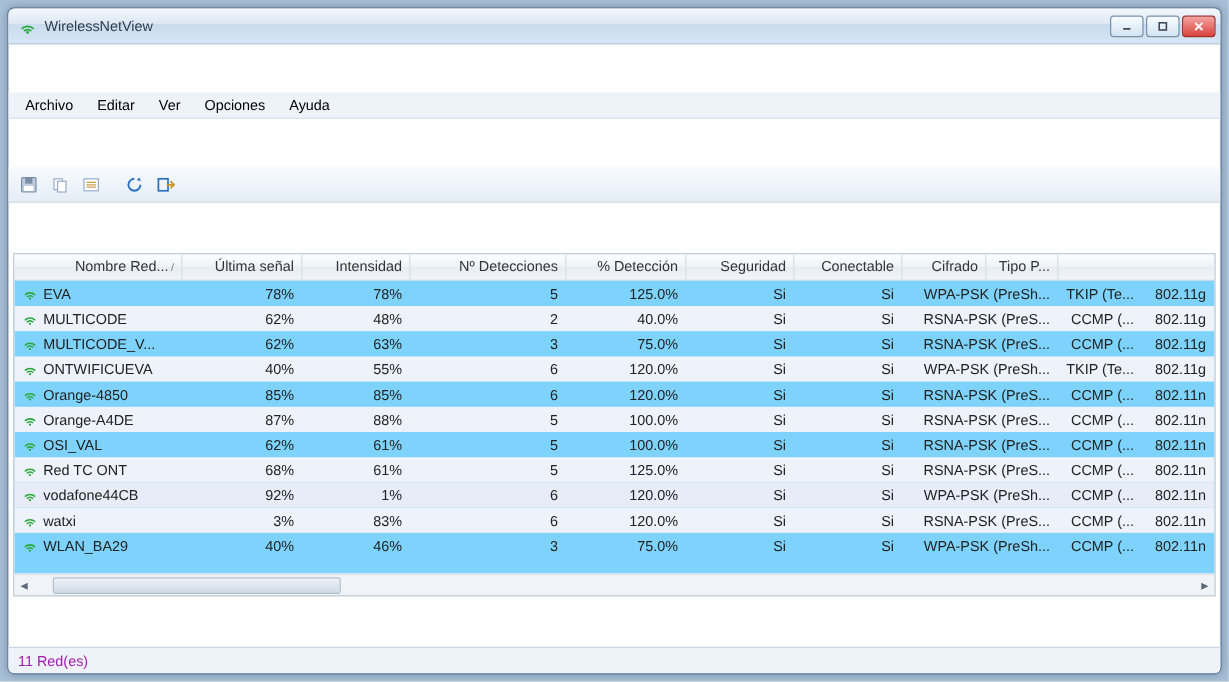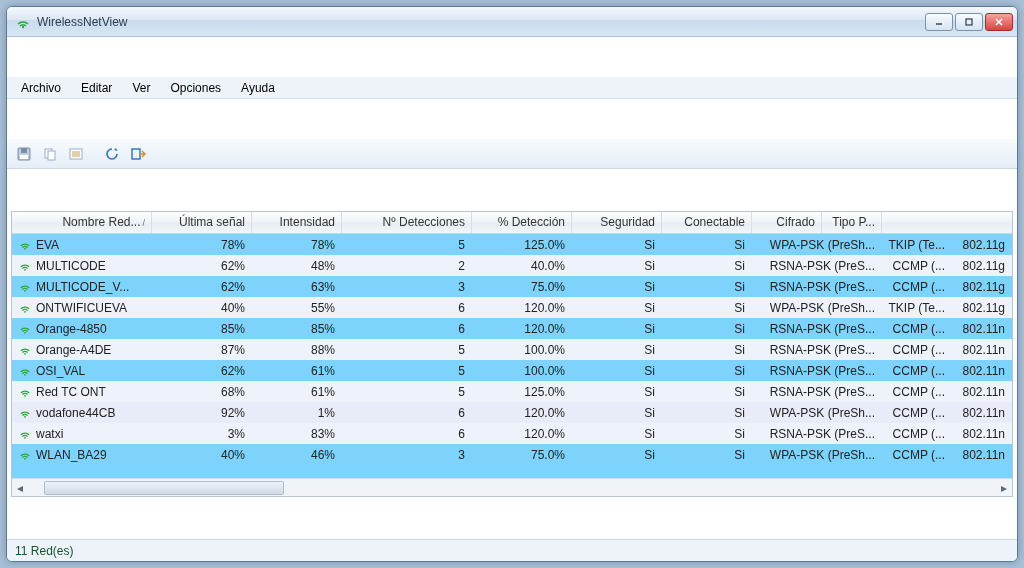--- a/index.html
+++ b/index.html
@@ -112,21 +112,21 @@
   .hthumb { width:240px;height:14px;background:linear-gradient(to bottom,#eef2f7,#d0dae6);border:1px solid #b0bfcf;border-radius:2px;margin-left:16px;}
   .harrow{width:16px;height:16px;display:flex;align-items:center;justify-content:center;color:#5a6a7a;}
   .statusbar {
     height:22px;
     background:#eef3f9;
     border-top:1px solid #c9d6e3;
     display:flex;align-items:center;
     padding:0 8px;
     font-size:12px;
   }
-  .status-left{color:#14532d;}
+  .status-left{color:#a21caf;}
   .status-center{flex:1;text-align:center;font-weight:bold;}
   .status-center a{color:#1040c0;text-decoration:none;}
   .wifi-ico {display:inline-flex;align-items:center;justify-content:center;width:14px;height:14px;}
   .sort-mark{font-size:9px;color:#777;margin-left:2px;}
 </style>
 </head>
 <body>
 
 <div class="window">
 

